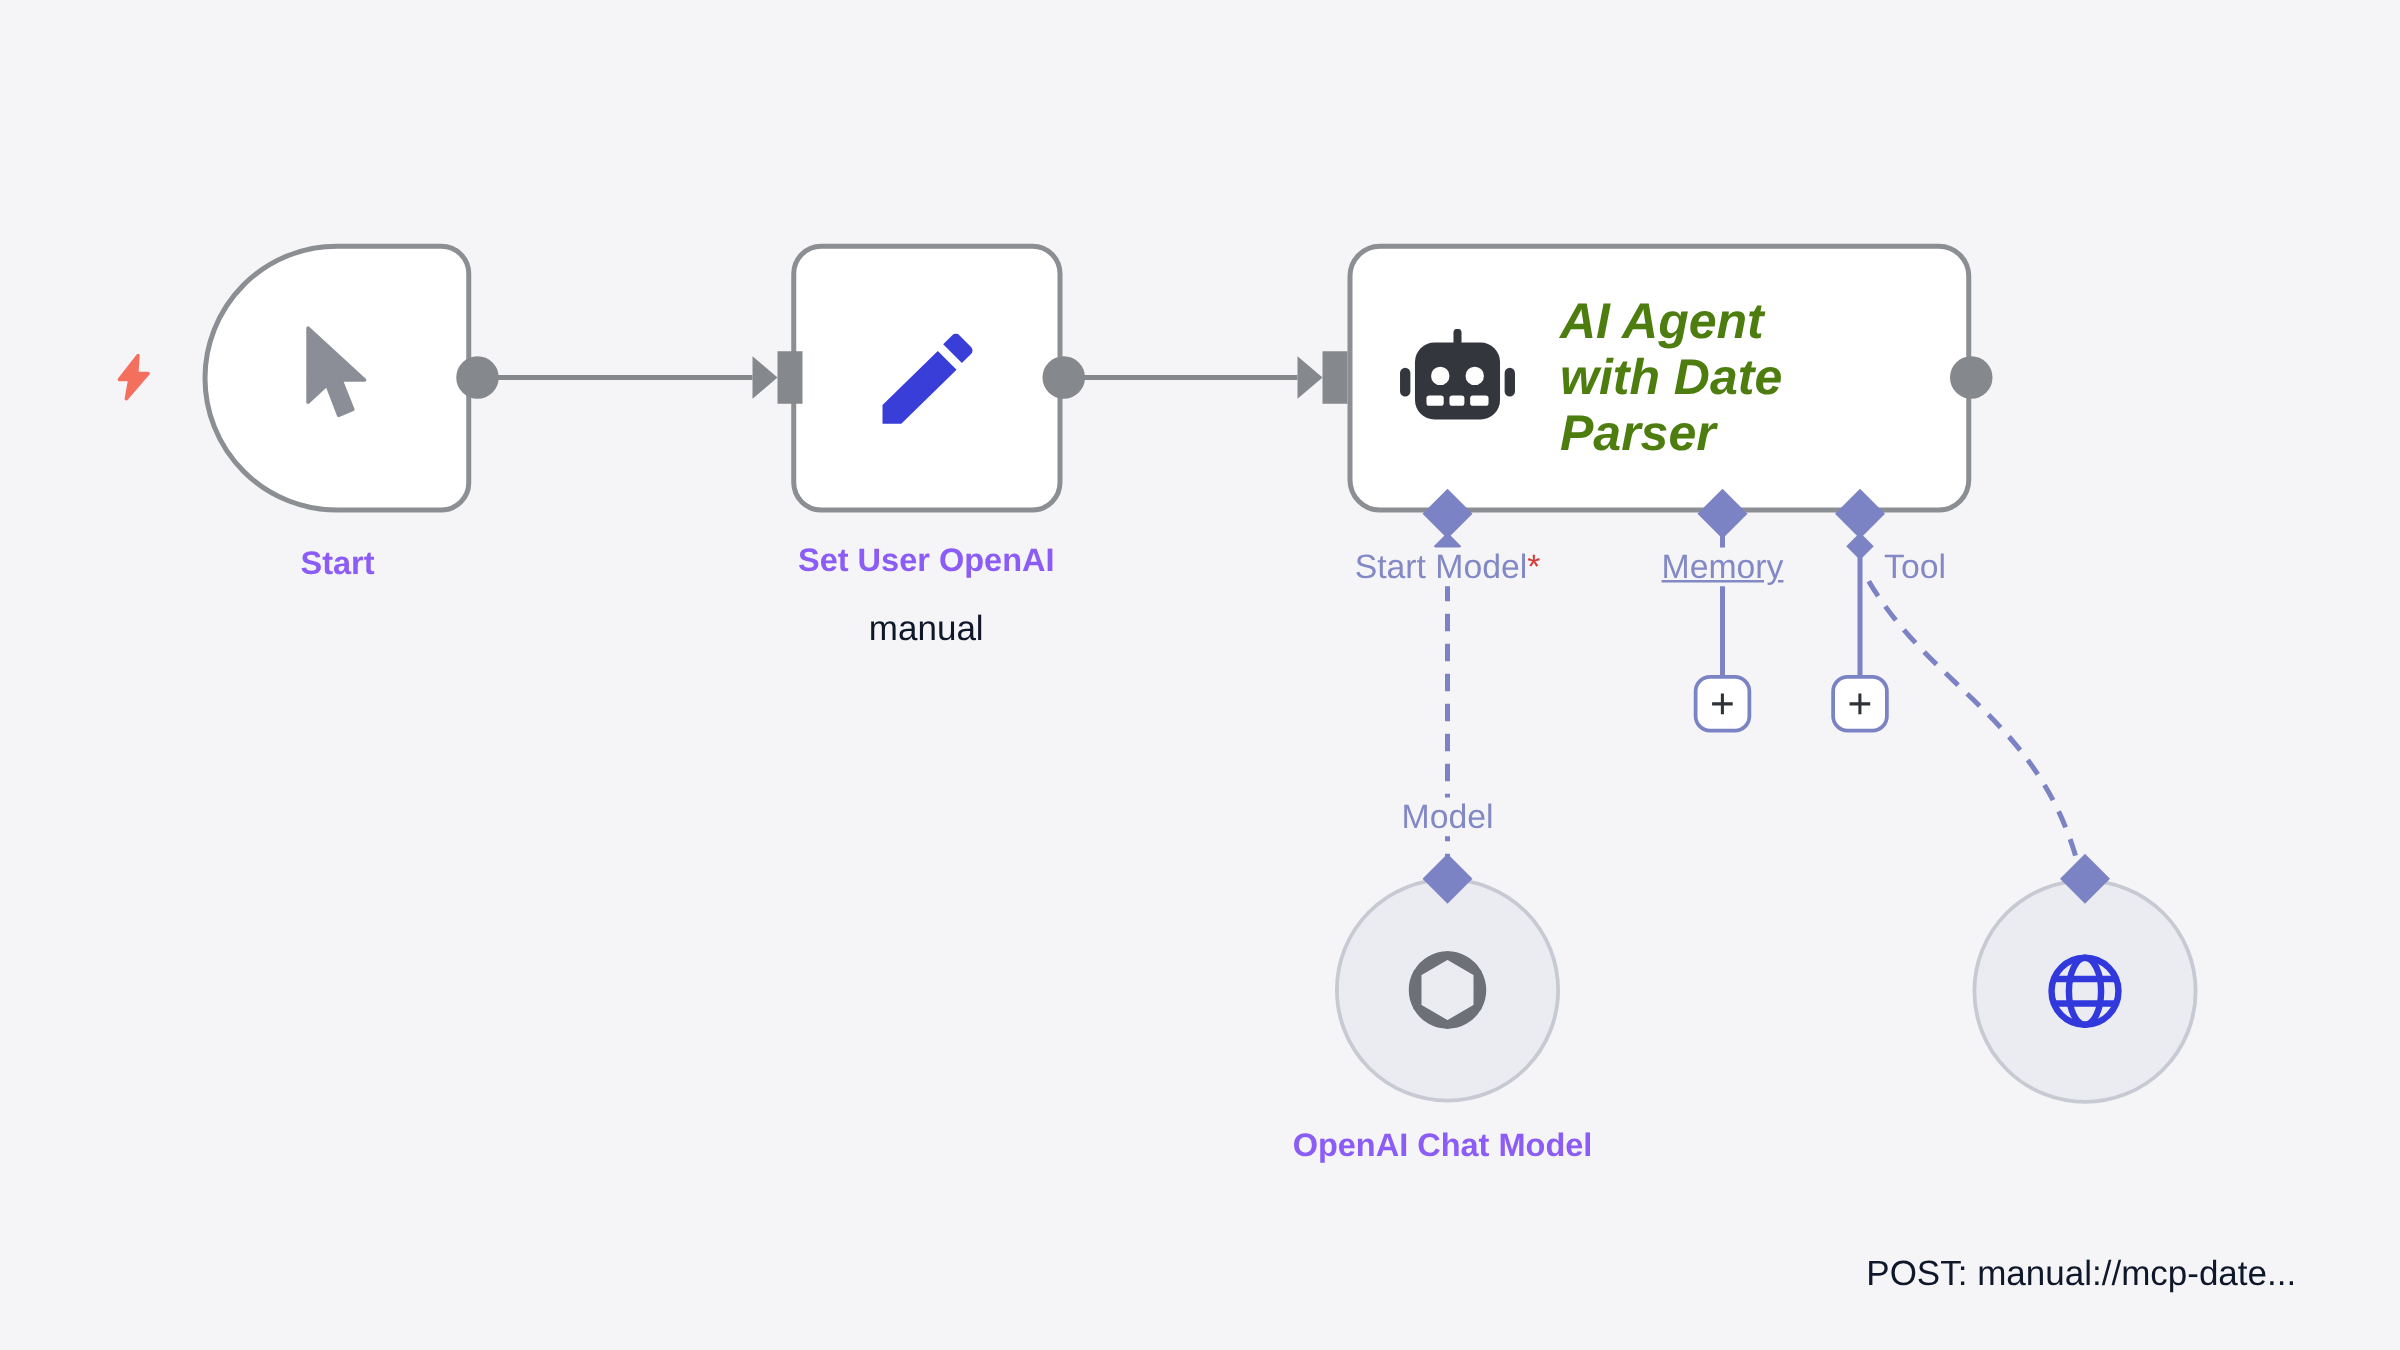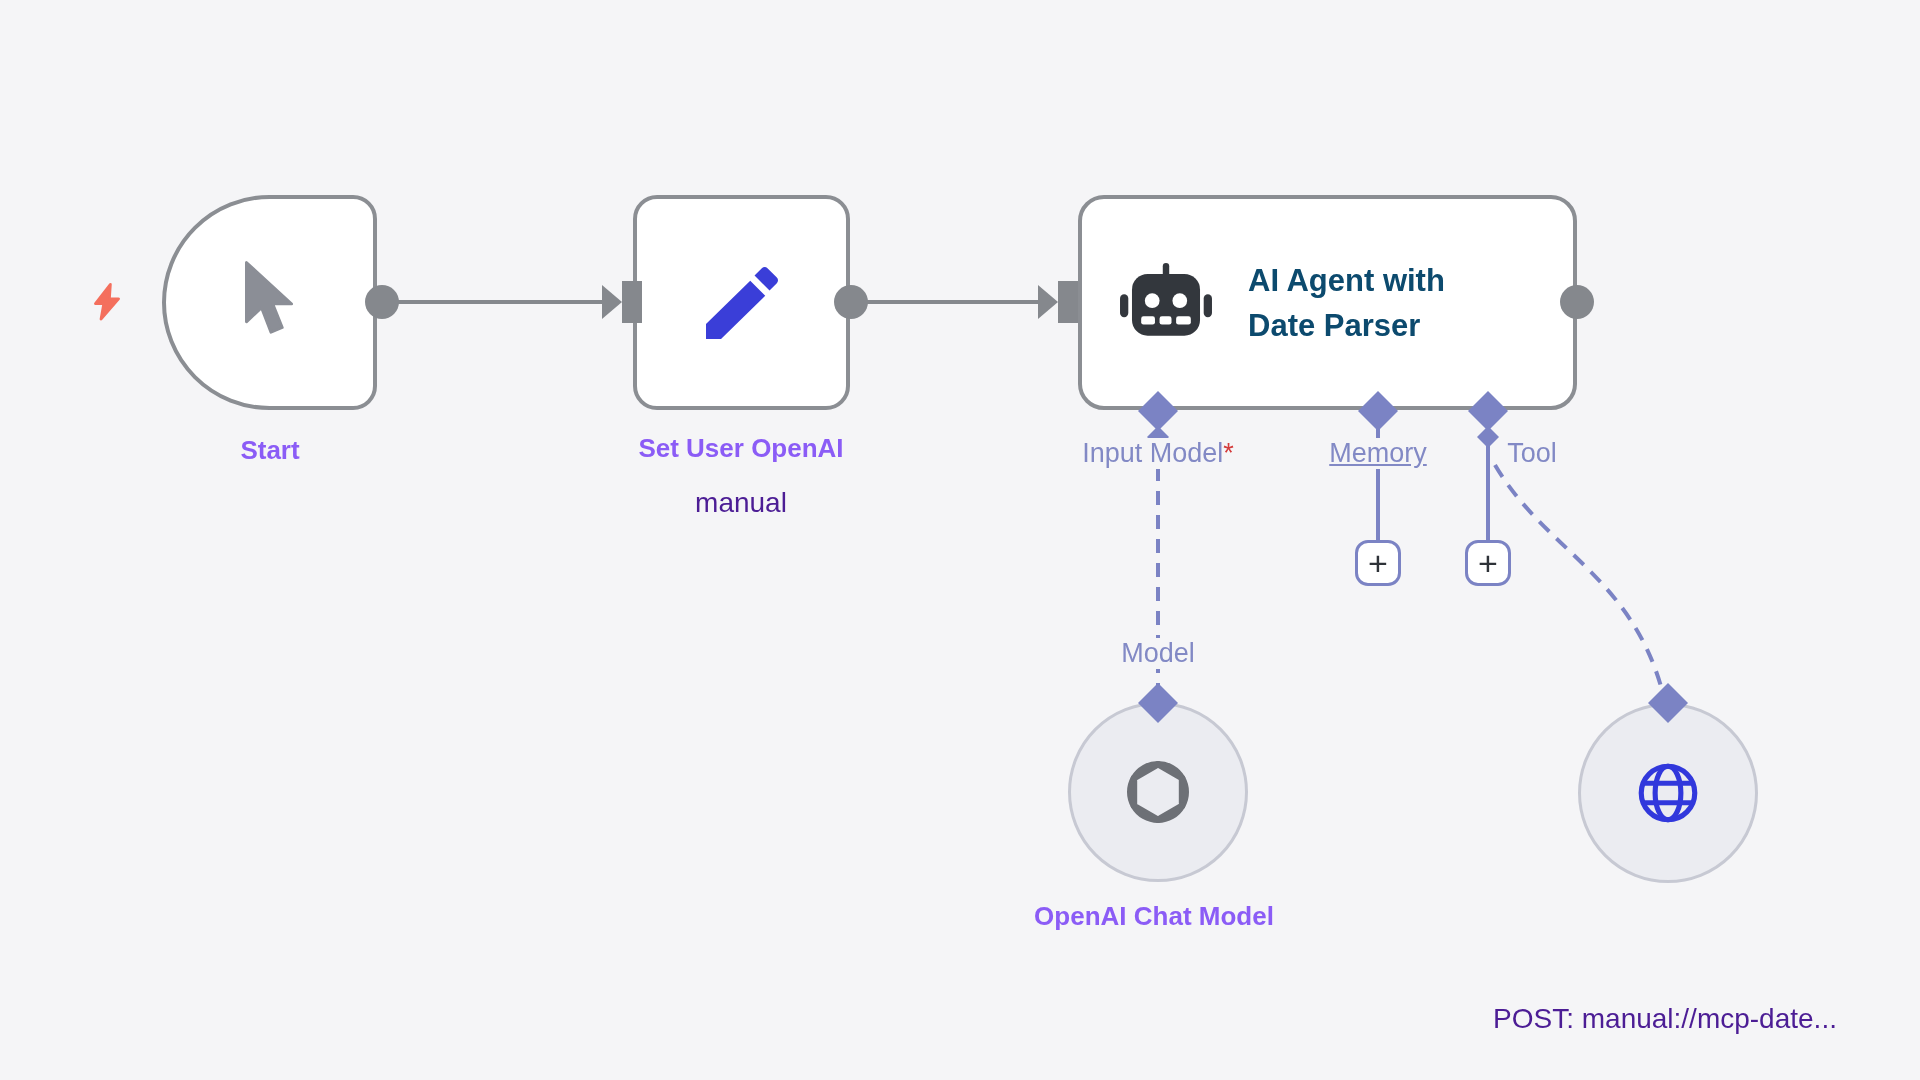--- a/index.html
+++ b/index.html
@@ -36,39 +36,39 @@
   .node-agent{
     left:1078px;top:195px;width:499px;height:215px;
     border-radius:26px;
     justify-content:flex-start;
   }
   .agent-inner{
     display:flex;align-items:center;gap:36px;margin-left:38px;
   }
   .agent-title{
     width:245px;
-    font-size:31px;line-height:45px;font-weight:600;color:#0c4a6e;
+    font-size:40px;line-height:45px;font-weight:600;color:#4d7c0f;font-style:italic;
   }
   .circle-node{
     position:absolute;width:180px;height:180px;border-radius:50%;
     background:#ebecf1;border:3px solid #c7c9d3;box-sizing:border-box;
     display:flex;align-items:center;justify-content:center;
     z-index:1;
   }
   .circle-openai{left:1068px;top:702px;}
   .circle-globe{left:1578px;top:703px;}
   .node-caption{
     position:absolute;transform:translateX(-50%);
     font-size:26px;font-weight:600;color:#8b5cf6;
     text-align:center;white-space:nowrap;z-index:3;
   }
   .node-caption.wrap{white-space:normal;width:300px;line-height:44px;}
   .node-subcaption{
     position:absolute;transform:translateX(-50%);
-    font-size:28px;color:#4c1d95;text-align:center;white-space:nowrap;z-index:3;
+    font-size:28px;color:#0f172a;text-align:center;white-space:nowrap;z-index:3;
   }
   .port-label{
     position:absolute;transform:translateX(-50%);
     font-size:27px;color:#8289c5;background:#f5f5f7;
     padding:0 5px;white-space:nowrap;z-index:3;
   }
   .required-star{color:#d43c3c;}
   .plus-btn{
     position:absolute;width:46px;height:46px;box-sizing:border-box;
     background:#ffffff;border:3px solid #7b83c4;border-radius:13px;
@@ -154,21 +154,21 @@
     <polygon points="1158,426 1169,437 1158,448 1147,437" fill="#7b83c4"></polygon>
     <polygon points="1378,391 1398,411 1378,431 1358,411" fill="#7b83c4"></polygon>
     <polygon points="1488,391 1508,411 1488,431 1468,411" fill="#7b83c4"></polygon>
     <polygon points="1488,426 1499,437 1488,448 1477,437" fill="#7b83c4"></polygon>
 
     <polygon points="1158,683 1178,703 1158,723 1138,703" fill="#7b83c4"></polygon>
     <polygon points="1668,683 1688,703 1668,723 1648,703" fill="#7b83c4"></polygon>
   </svg>
 
   <div class="port-label" style="left:1158px;top:438px;">
-    <span>Input Model</span><span class="required-star">*</span>
+    <span>Start Model</span><span class="required-star">*</span>
   </div>
   <div class="port-label" style="left:1378px;top:438px;text-decoration:underline;">Memory</div>
   <div class="port-label" style="left:1532px;top:438px;">Tool</div>
   <div class="port-label" style="left:1158px;top:638px;">Model</div>
 
   <div class="plus-btn" style="left:1355px;top:540px;">+</div>
   <div class="plus-btn" style="left:1465px;top:540px;">+</div>
 
   <div class="circle-node circle-openai">
     <span class="icon-box">

